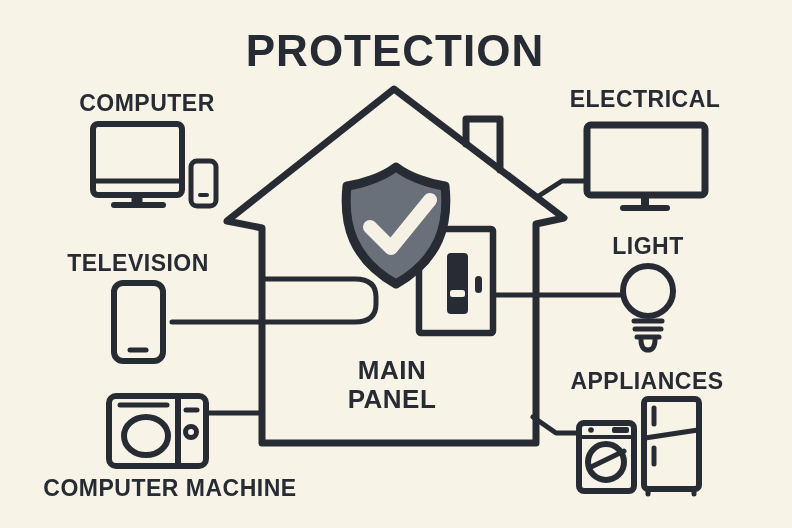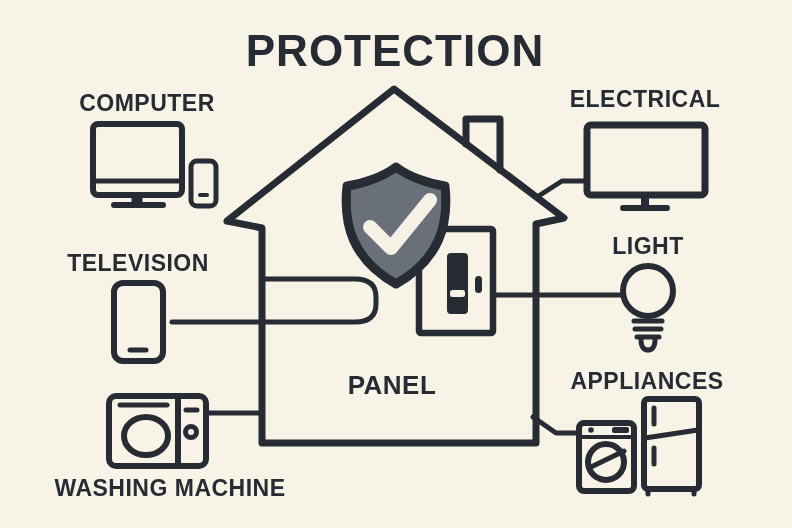--- a/index.html
+++ b/index.html
@@ -122,25 +122,26 @@
       <path class="ln w5" d="M694 490 V494"></path>
     </g>
   </svg>
 
   <div class="title" style="left:395px;top:51px">PROTECTION</div>
 
   <div class="label" style="left:147px;top:103px">COMPUTER</div>
 
   <div class="label" style="left:138px;top:263px">TELEVISION</div>
 
-  <div class="label" style="left:170px;top:488px">WASHING MACHINE</div>
+  <div class="label" style="left:170px;top:488px">COMPUTER MACHINE</div>
 
   <div class="label" style="left:645px;top:99px">ELECTRICAL</div>
 
   <div class="label" style="left:648px;top:246px">LIGHT</div>
 
   <div class="label" style="left:647px;top:381px">APPLIANCES</div>
 
   <div class="panel-label">
+    <div>MAIN</div>
     <div>PANEL</div>
   </div>
 
 </div>
 
 </body></html>

